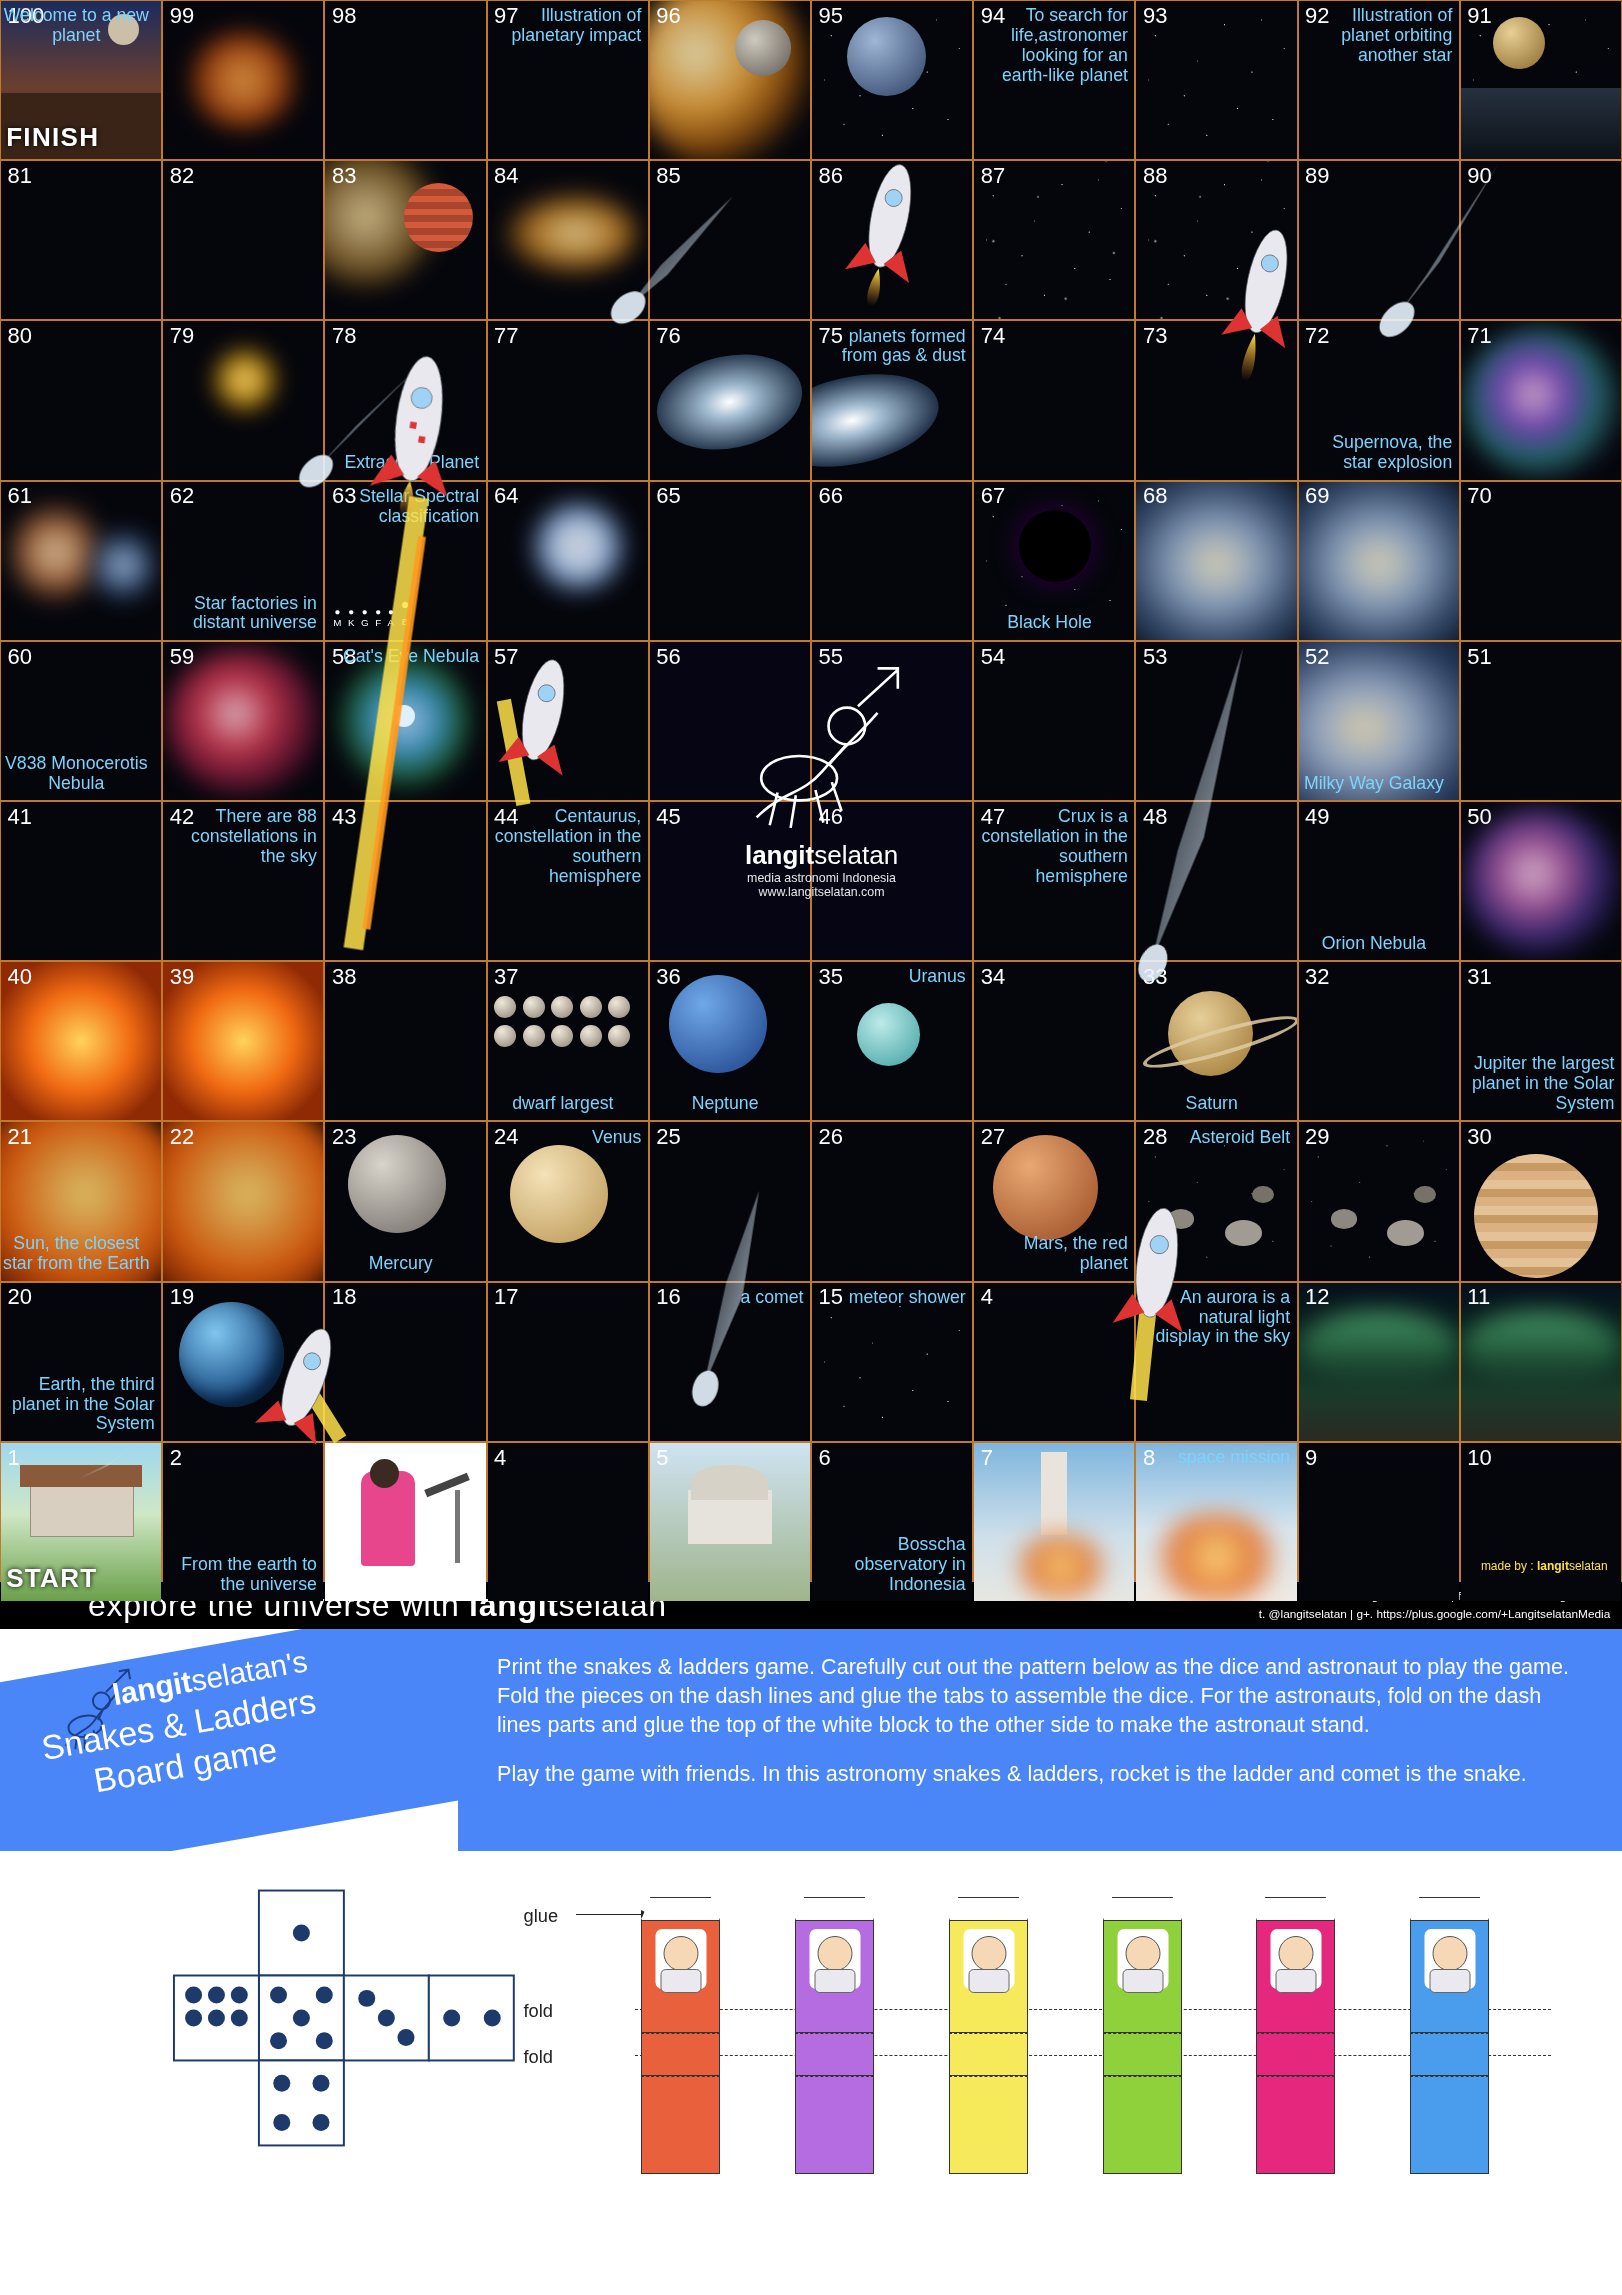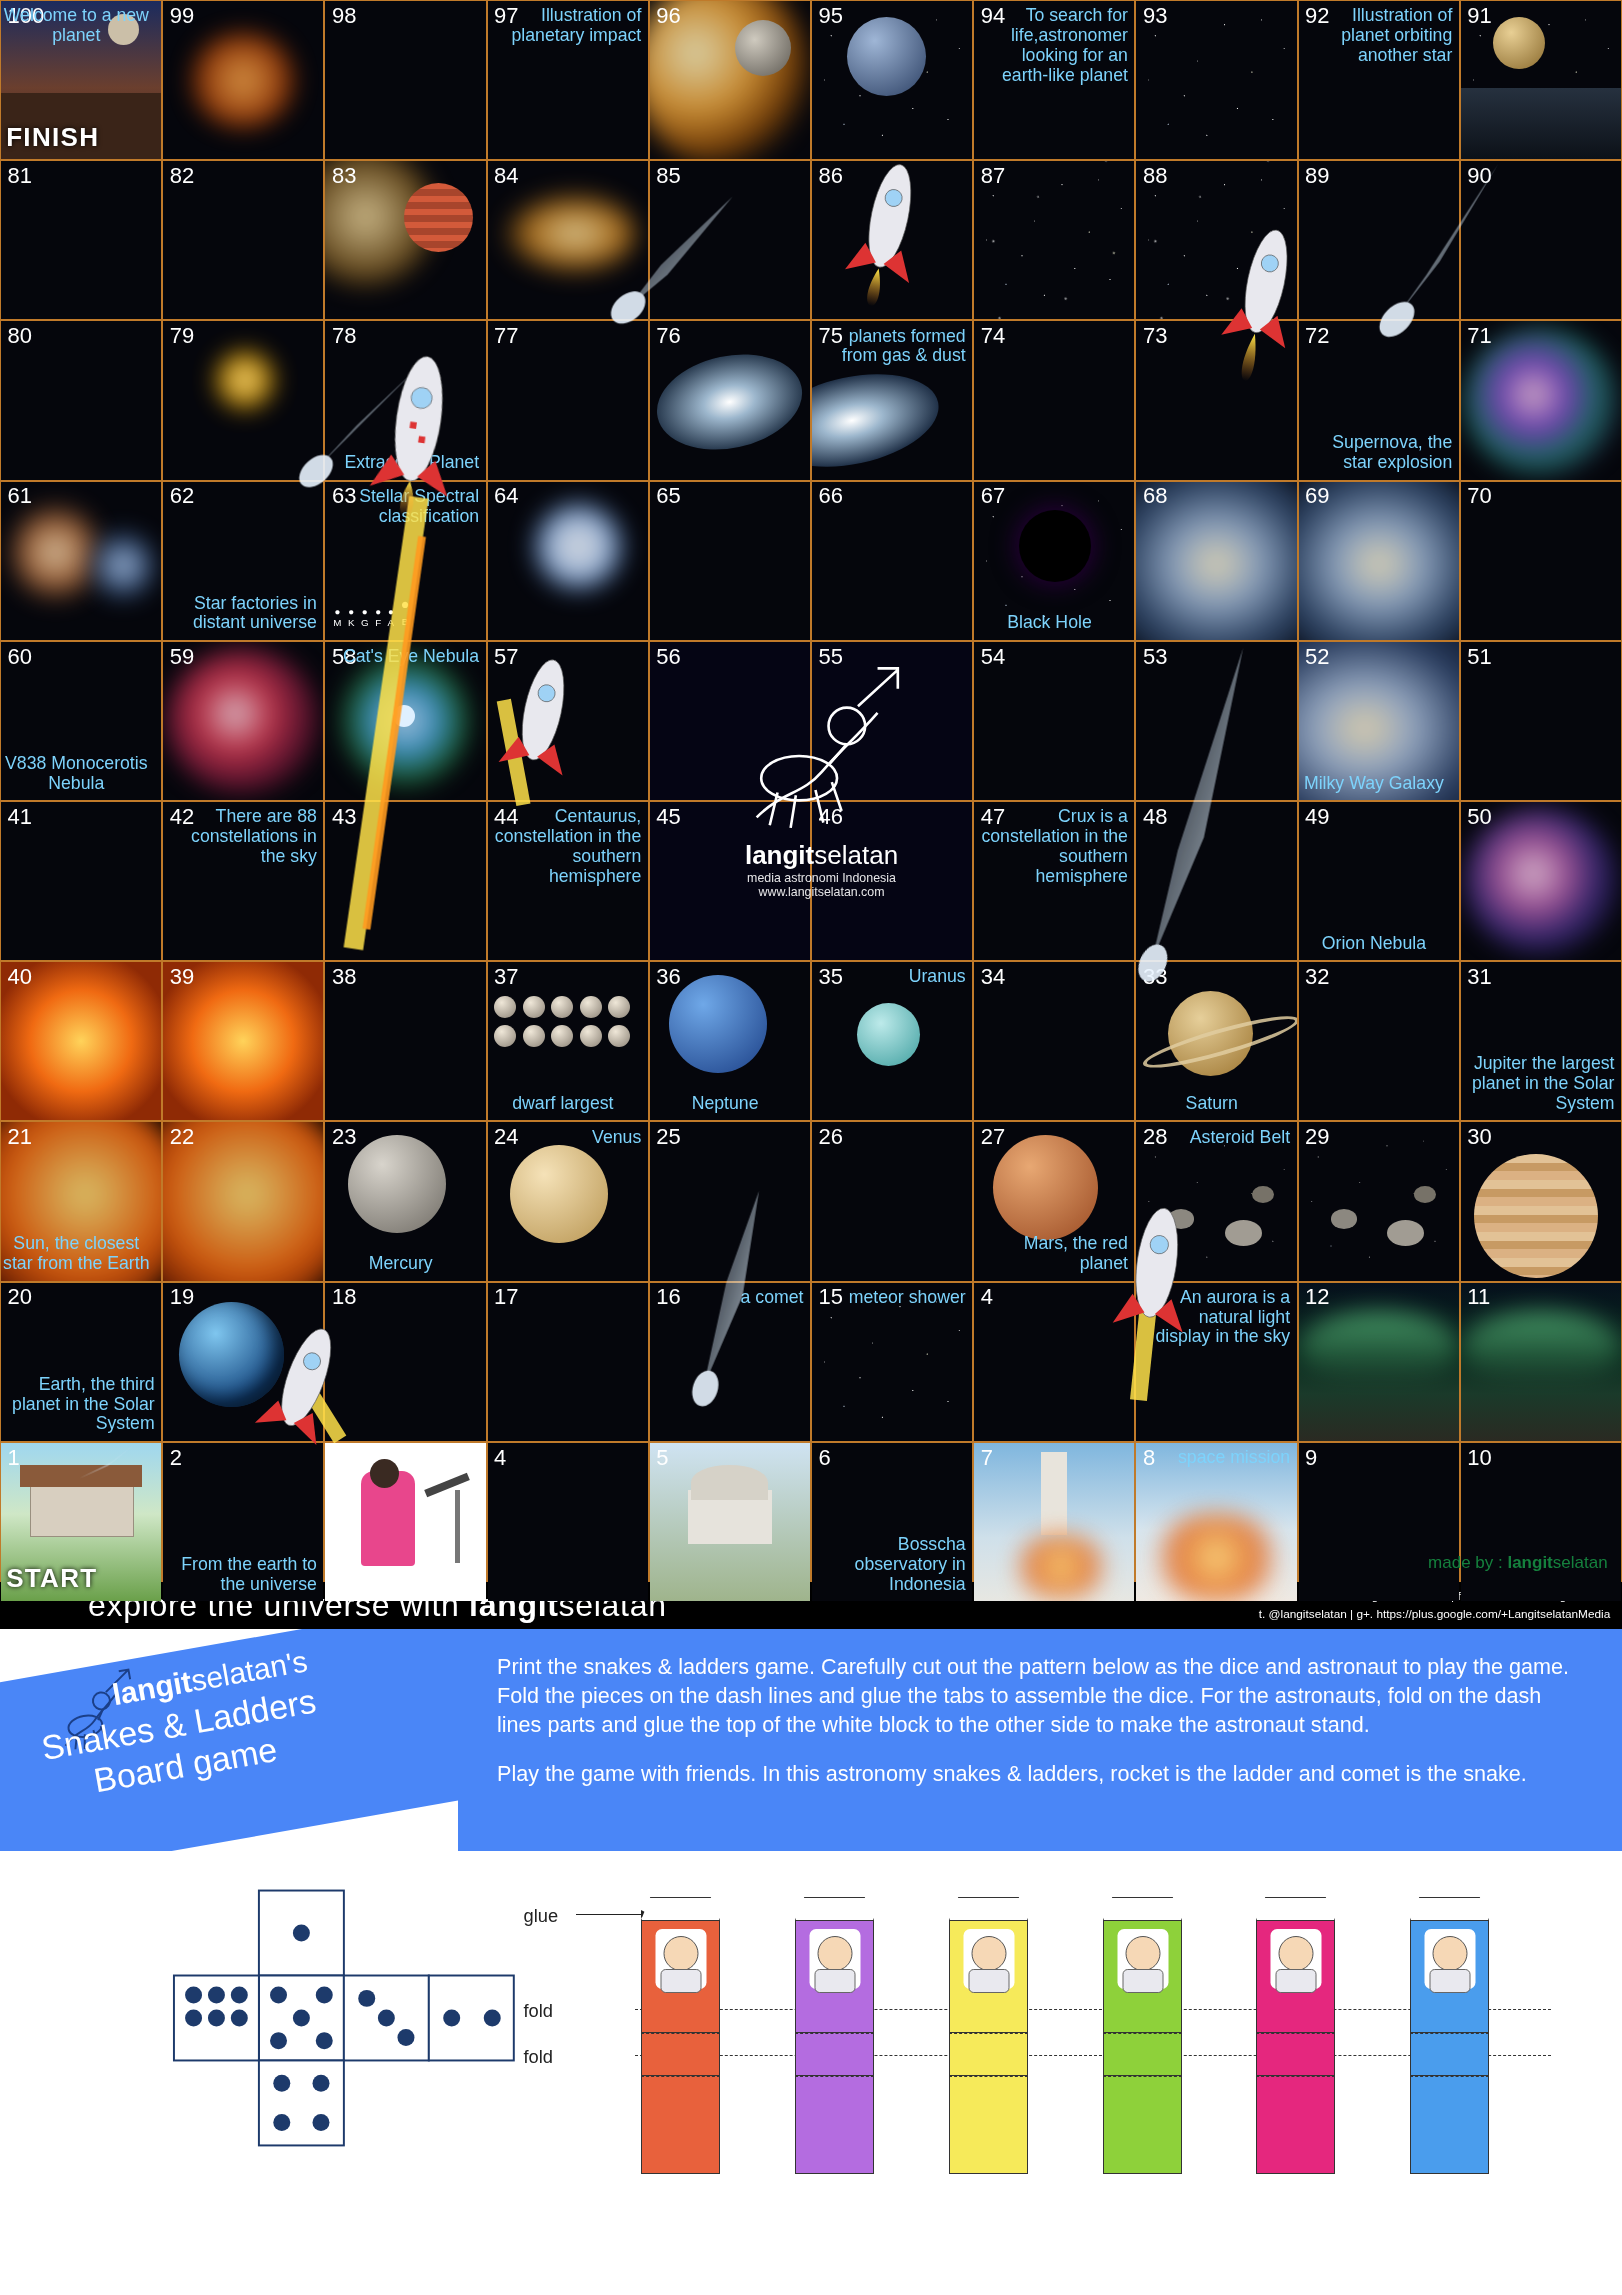--- a/index.html
+++ b/index.html
@@ -38,21 +38,21 @@
   .glow{position:absolute;border-radius:50%;filter:blur(11.8px);opacity:.85;}
 
   
   .overlay{position:absolute;inset:0;z-index:8;pointer-events:none;}
 
   
   .footbar{position:absolute;left:0;bottom:0;width:1622px;height:47px;background:#000;display:flex;align-items:center;}
   .explore{color:#fff;font-size:32px;margin-left:88px;letter-spacing:0.7px;}
   .explore b{font-weight:bold;}
   .foot-right{margin-left:auto;margin-right:11.8px;color:#fff;font-size:11.8px;text-align:right;line-height:1.45;}
-  .madeby{position:absolute;right:14.4px;bottom:56px;color:#15803d;font-size:17px;z-index:9;}
+  .madeby{position:absolute;right:14.4px;bottom:56px;color:#fde047;font-size:12px;z-index:9;}
 
   
   .instr{position:relative;width:1622px;height:222px;background:#4a86f7;}
   .ribbon{position:absolute;left:0;top:0;width:458px;height:222px;background:#fff;overflow:hidden;}
   .ribbon-band{position:absolute;left:-39px;top:11.8px;width:563px;height:196px;background:#4a86f7;transform:rotate(-10deg);}
   .ribbon-txt{position:absolute;left:39px;top:26px;width:419px;transform:rotate(-10deg);color:#fff;}
   .ribbon-txt .l1{font-size:30px;}
   .ribbon-txt .l1 b{font-weight:bold;}
   .ribbon-txt .l2{font-size:34px;margin-top:3.9px;}
   .ribbon-txt .l3{font-size:34px;margin-top:2.6px;margin-left:46px;}

